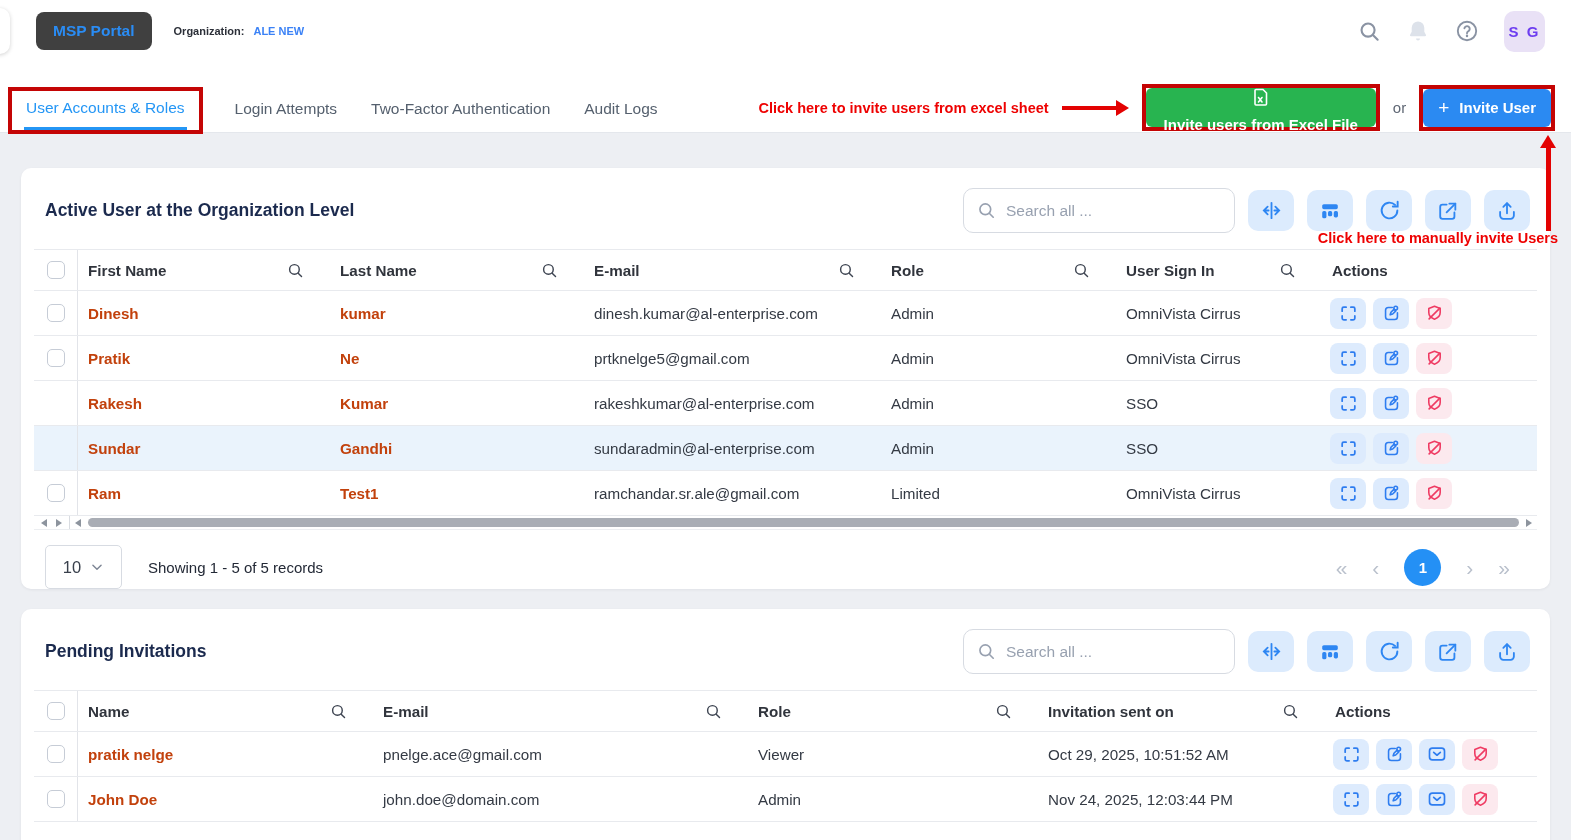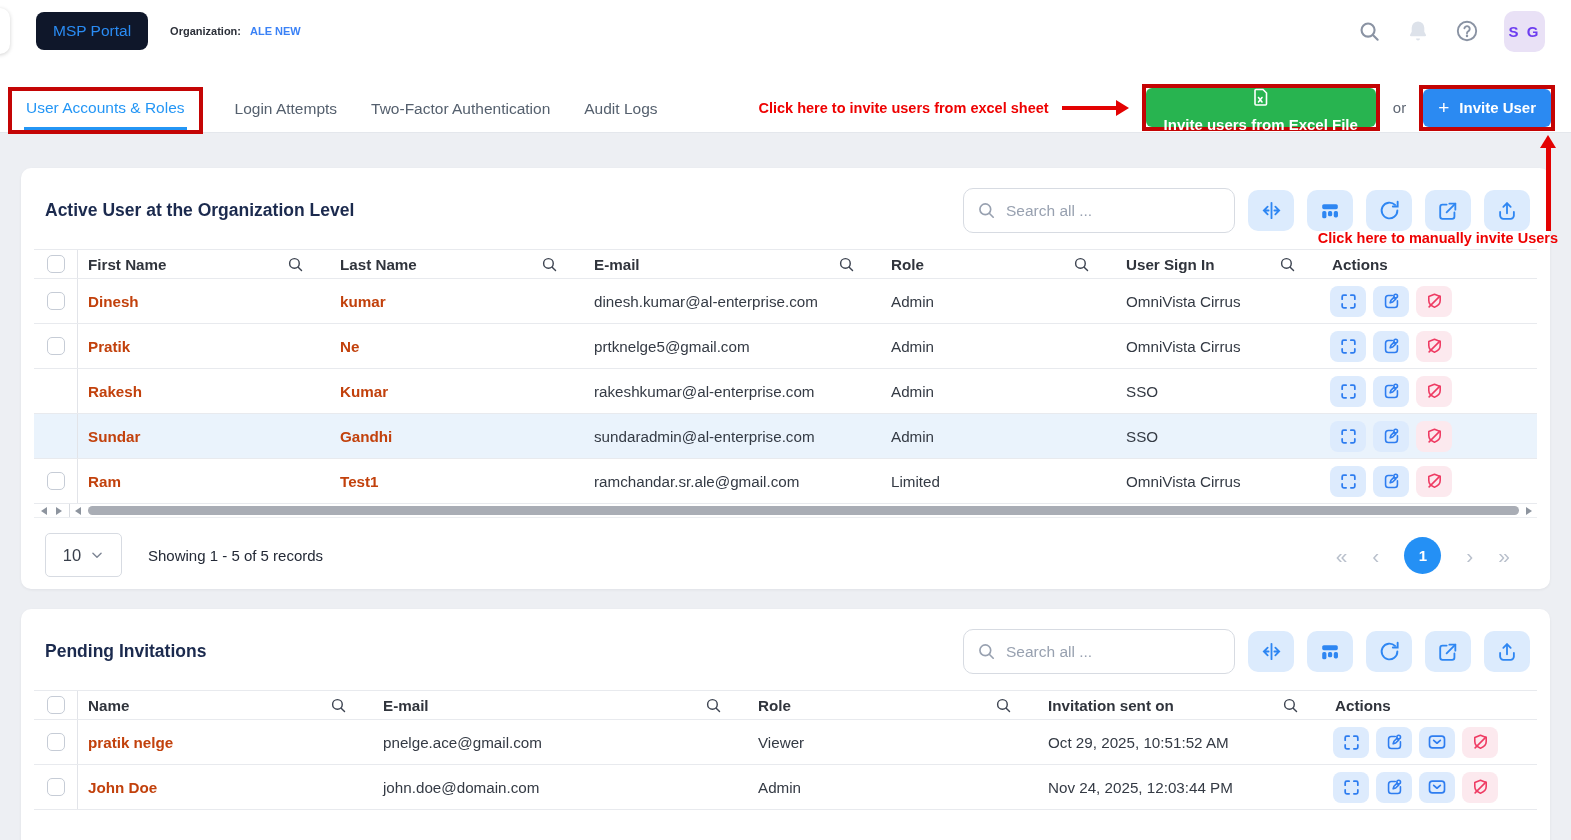--- a/index.html
+++ b/index.html
@@ -2,21 +2,21 @@
 <html><head>
 <meta charset="utf-8">
 <style>
   * { margin:0; padding:0; box-sizing:border-box; }
   body { font-family:"Liberation Sans","DejaVu Sans",sans-serif; background:#edeff3; }
   .app { position:relative; width:1571px; height:840px; overflow:hidden; background:#edeff3; }
 
   
   .topbar { height:62px; background:#fff; display:flex; align-items:center; padding-right:26px; position:relative; }
   .edge-tab { position:absolute; left:-10px; top:8px; width:20px; height:46px; background:#fff; border-radius:10px; box-shadow:0 1px 4px rgba(0,0,0,.18); }
-  .msp-chip { margin-left:36px; background:#0f172a; border-radius:8px; padding:10px 17px; color:#2a8cf4; font-weight:400; font-size:15.5px; }
+  .msp-chip { margin-left:36px; background:#404040; border-radius:8px; padding:10px 17px; color:#2a8cf4; font-weight:700; font-size:15.5px; }
   .org { margin-left:22px; font-size:11px; font-weight:700; color:#2b2f38; display:flex; gap:9px; align-items:center; }
   .org-name { color:#3b82f6; }
   .top-icons { margin-left:auto; display:flex; align-items:center; gap:25px; }
   .tico { width:24px; height:24px; color:#8a93a3; display:flex; align-items:center; justify-content:center; }
   .avatar { width:41px; height:41px; border-radius:10px; background:#e9e1f6; color:#6d3df0; font-weight:700; font-size:15px; display:flex; align-items:center; justify-content:center; letter-spacing:2px; }
 
   
   .tabstrip { position:relative; background:#fff; height:71px; border-bottom:1px solid #e4e7ec; }
   .tabs { position:absolute; left:8px; bottom:-2px; display:flex; align-items:flex-end; gap:30px; }
   .tab { padding:8px 2px 16px; font-size:15.5px; color:#55606e; white-space:nowrap; }
@@ -48,21 +48,21 @@
   .search-box input { border:none; outline:none; flex:1; font-size:15.5px; font-family:inherit; color:#333; min-width:0; }
   .search-box input::placeholder { color:#98a1b0; }
   .toolbar { display:flex; gap:13px; margin-left:13px; }
   .tb-btn { width:46px; height:41px; border-radius:10px; background:#dcebfd; color:#2e86f2; display:flex; align-items:center; justify-content:center; border:none; cursor:pointer; }
 
   
   .tbl { margin:6px 13px 0; }
   .trow { display:grid; align-items:center; border-bottom:1px solid #e8eaee; }
   .g1 { grid-template-columns:44px 252px 254px 297px 235px 206px 1fr; }
   .g2 { grid-template-columns:44px 295px 375px 290px 287px 1fr; }
-  .thead { height:30px; border-top:1px solid #e8eaee; }
+  .thead { height:42px; border-top:1px solid #e8eaee; }
   .tdata { height:45px; }
   .tdata.hl { background:#eaf3fc; }
   .cb-cell { height:100%; display:flex; align-items:center; justify-content:center; border-right:1px solid #e2e4e9; }
   .cbx { width:18px; height:18px; border:1.5px solid #c6ccd6; border-radius:5px; background:#fff; }
   .th { display:flex; align-items:center; justify-content:space-between; padding:0 26px 0 10px; font-size:15.2px; font-weight:600; color:#30343c; }
   .th.noicon { padding-right:10px; }
   .th svg { color:#3c4350; }
   .td { font-size:15.2px; color:#343a44; padding-left:10px; white-space:nowrap; overflow:hidden; }
   .link { color:#c2410c; font-weight:700; cursor:pointer; }
   .act-cell { display:flex; align-items:center; gap:7px; padding-left:8px; }

